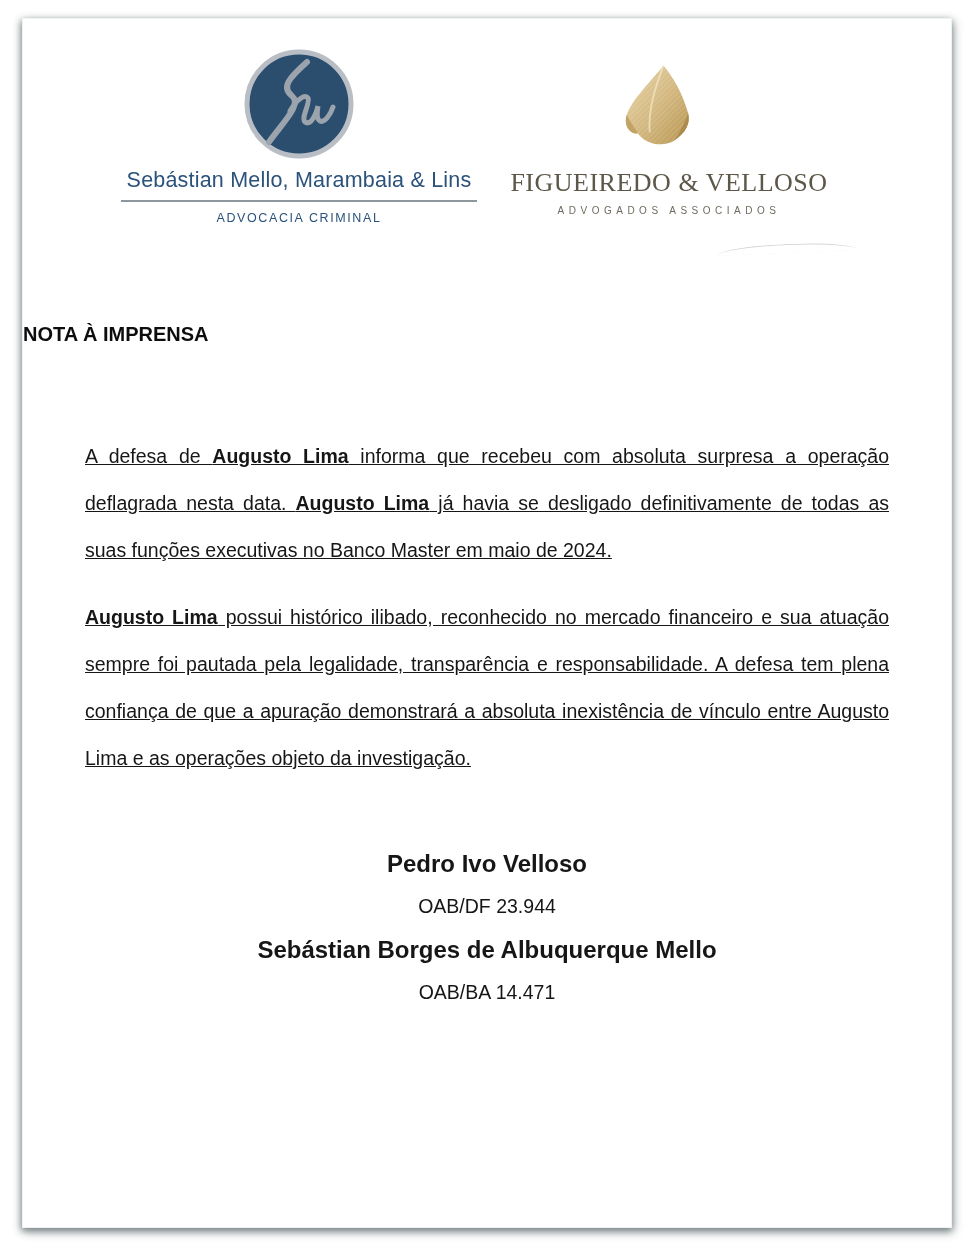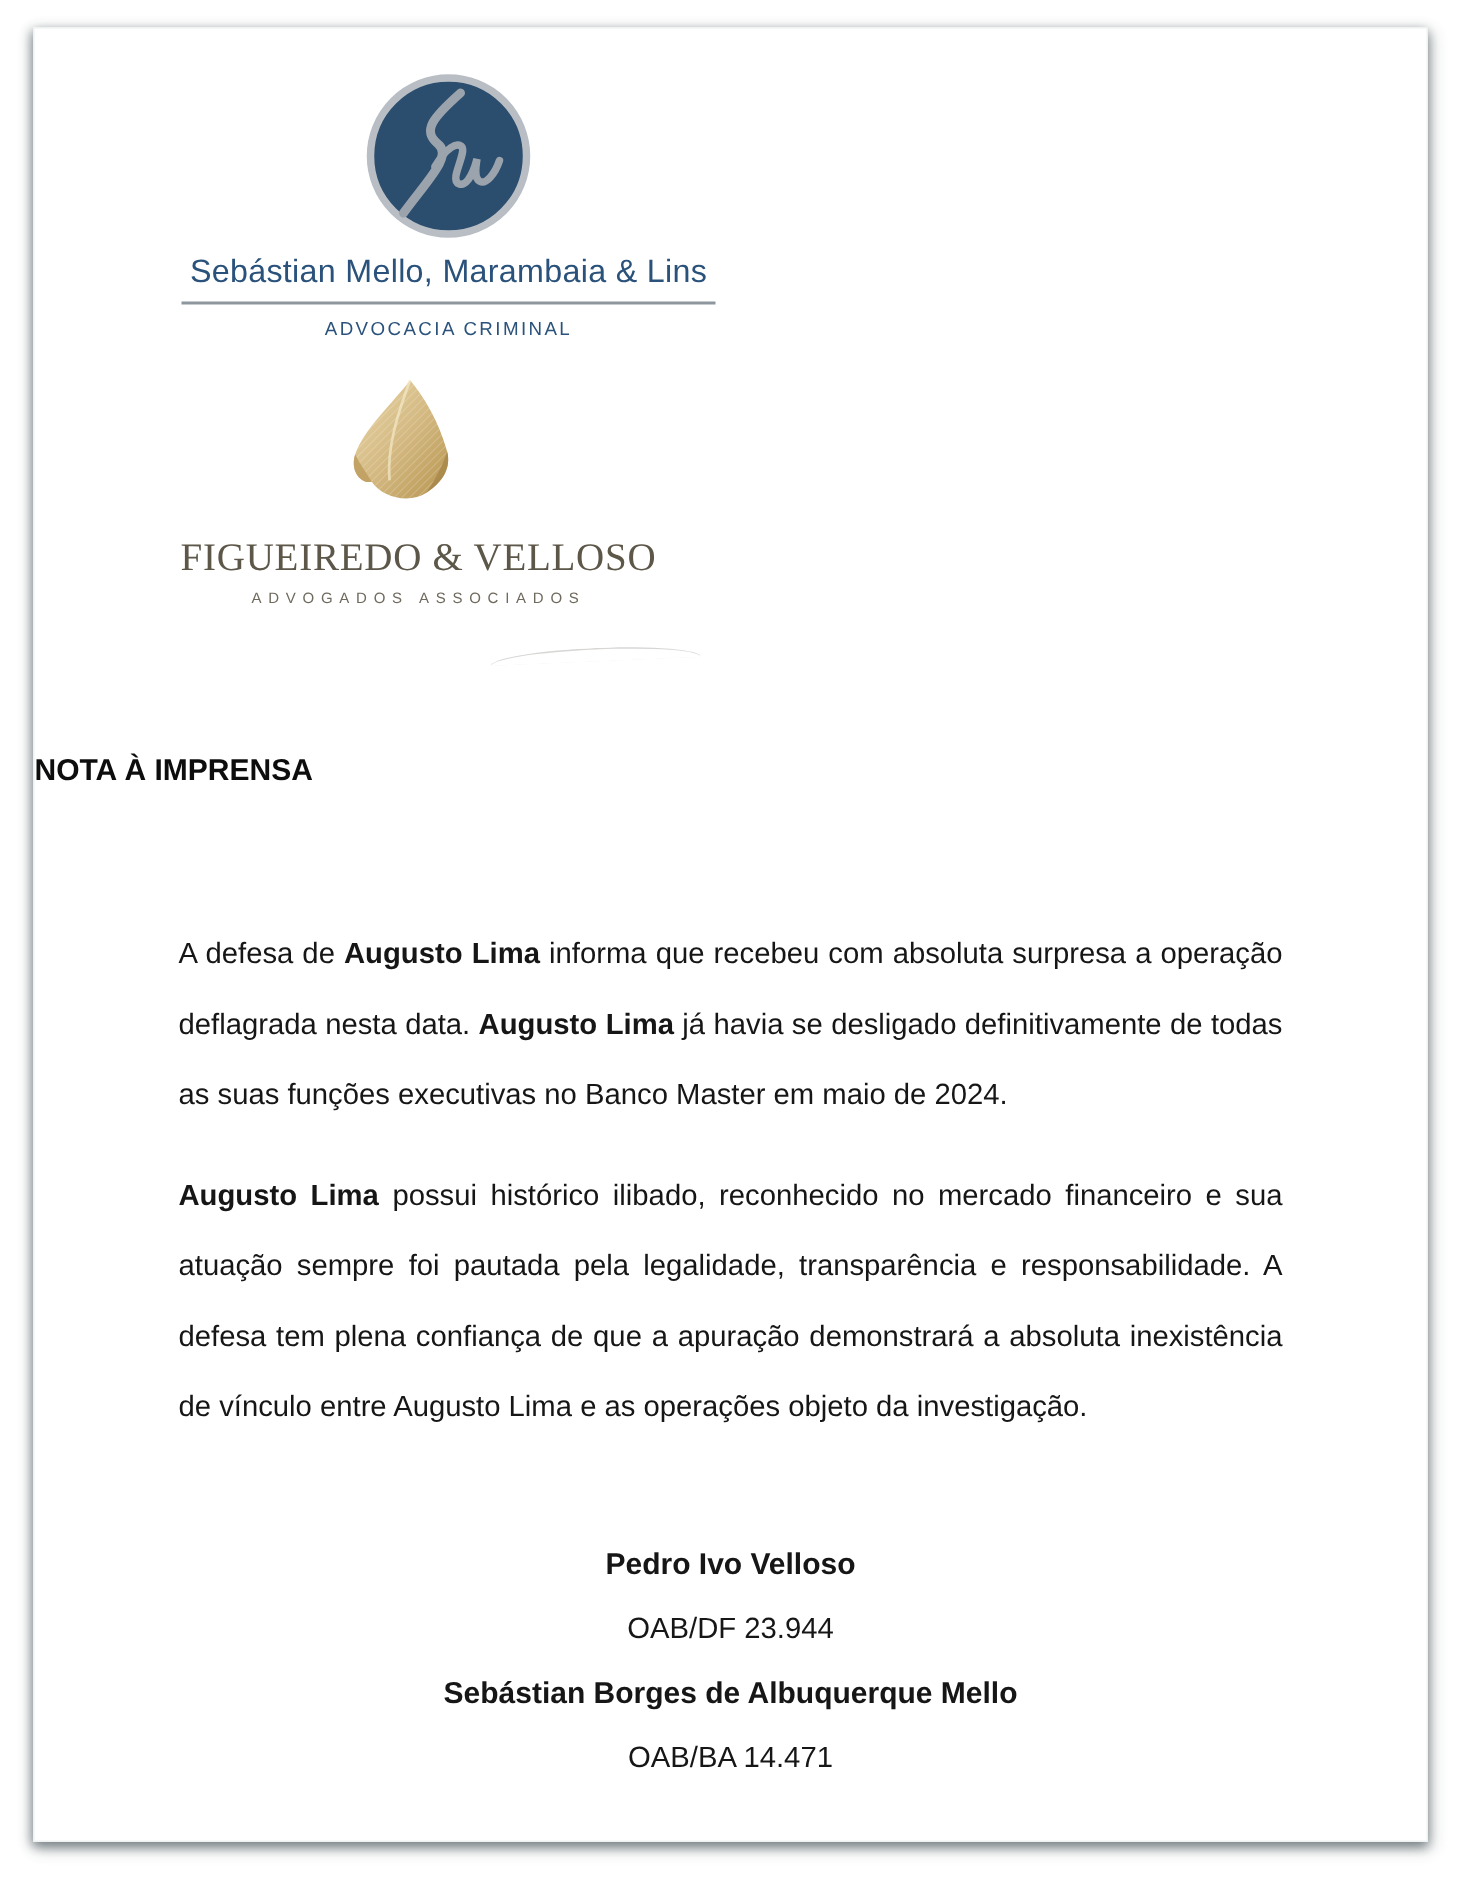--- a/index.html
+++ b/index.html
@@ -27,21 +27,20 @@
     border:1px solid #eef2f2;
     box-shadow:0 3px 7px rgba(75,88,92,.55),
                2px 4px 10px rgba(75,88,92,.30),
               -2px 2px 7px rgba(75,88,92,.25);
   }
   
   .letterhead{
     display:flex;
     padding:29px 0 0 86px;
     gap:10px;
-    flex-direction:column;
   }
   .logo-left{width:380px;text-align:center;}
   .monogram-wrap{display:inline-block;width:112px;height:112px;}
   .firm-name-sans{
     margin-top:4px;
     font-size:21.5px;
     color:var(--brand-blue);
     white-space:nowrap;
     letter-spacing:.2px;
   }
@@ -85,38 +84,39 @@
   .note-title{
     margin-top:86px;
     font-size:20px;
     font-weight:bold;
     line-height:47px;
     color:#0d0d0d;
   }
   
   .note-body{
     margin-top:75px;
-    padding:0 96px;
+    padding:0 62px;
+    text-decoration:underline;
   }
   .note-body p{
     font-size:19.5px;
     line-height:47px;
     text-align:justify;
     margin-bottom:20px;
     color:var(--text-black);
   }
   .note-body p b{font-weight:bold;}
   
   .signatures{
     margin-top:60px;
     text-align:center;
     line-height:43px;
     font-size:19.5px;
   }
-  .sig-name{font-weight:bold;font-size:20px;}
+  .sig-name{font-weight:bold;font-size:24px;}
 </style>
 </head>
 <body>
 
 <div class="page">
 
   <header class="letterhead">
 
     <div class="logo-left">
       <span class="monogram-wrap">

